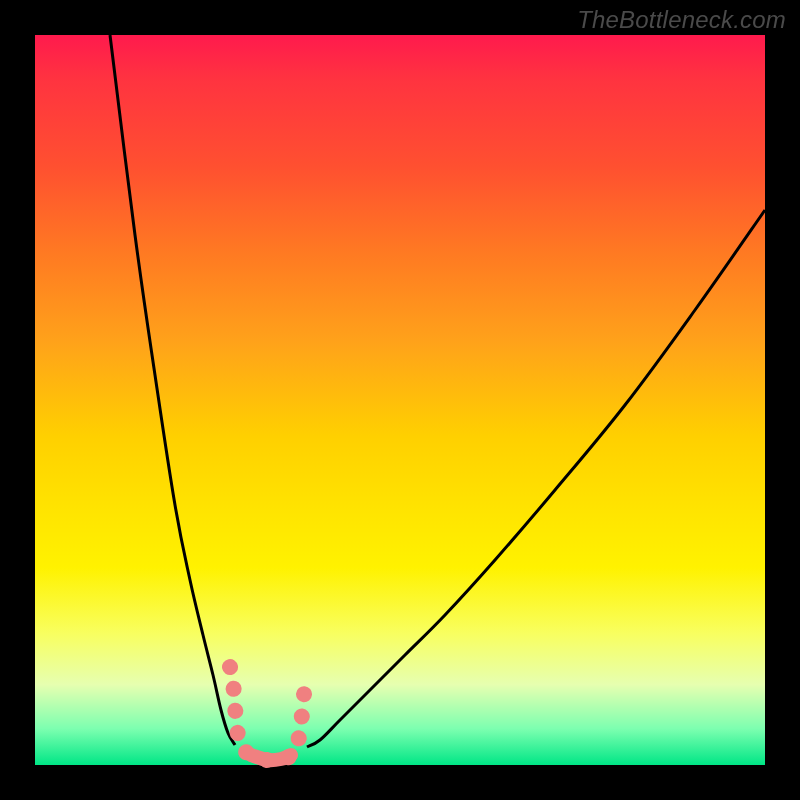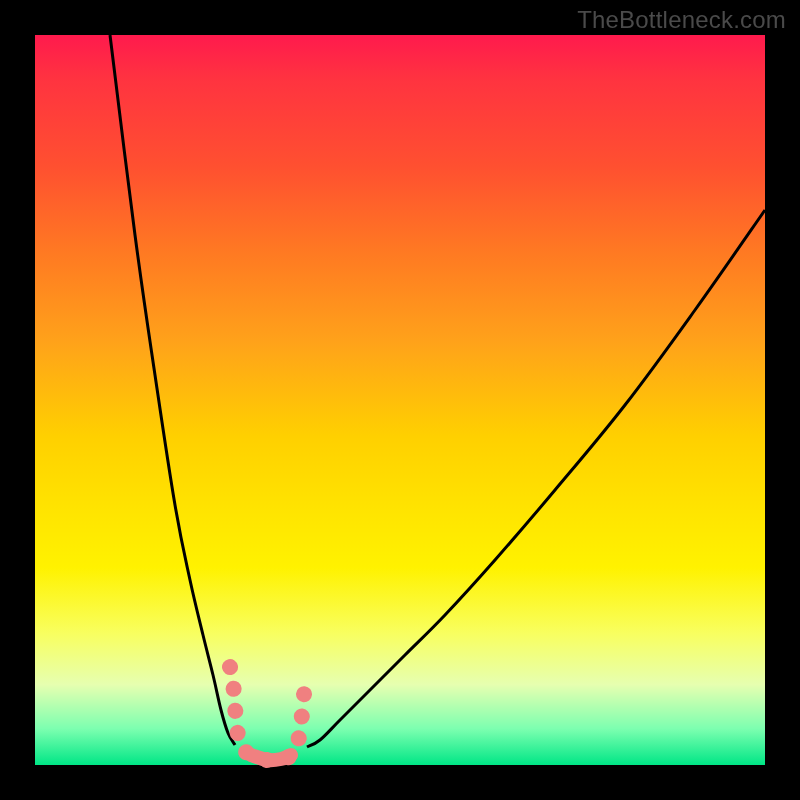--- a/index.html
+++ b/index.html
@@ -43,20 +43,21 @@
   }
   .watermark {
     position: absolute;
     top: 6px;
     right: 14px;
     color: #4a4a4a;
     font-size: 24px;
     font-weight: 500;
     letter-spacing: 0.2px;
     user-select: none;
+    font-style: italic;
   }
   svg.curve {
     position: absolute;
     left: 0;
     top: 0;
     width: 730px;
     height: 730px;
     overflow: visible;
   }
 </style>

